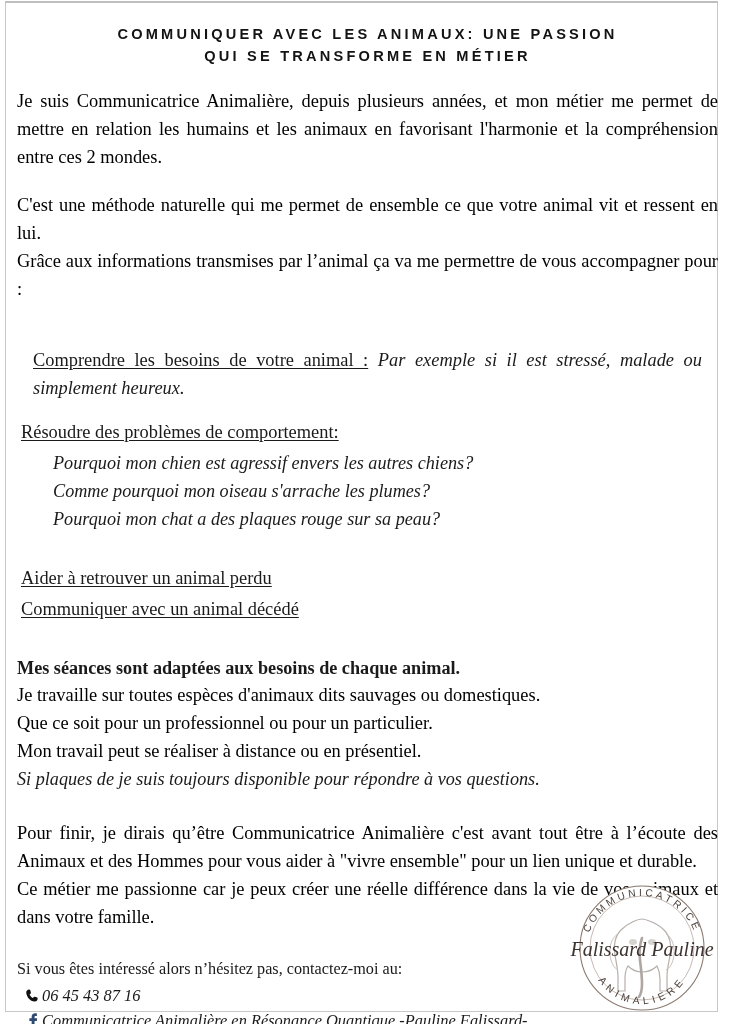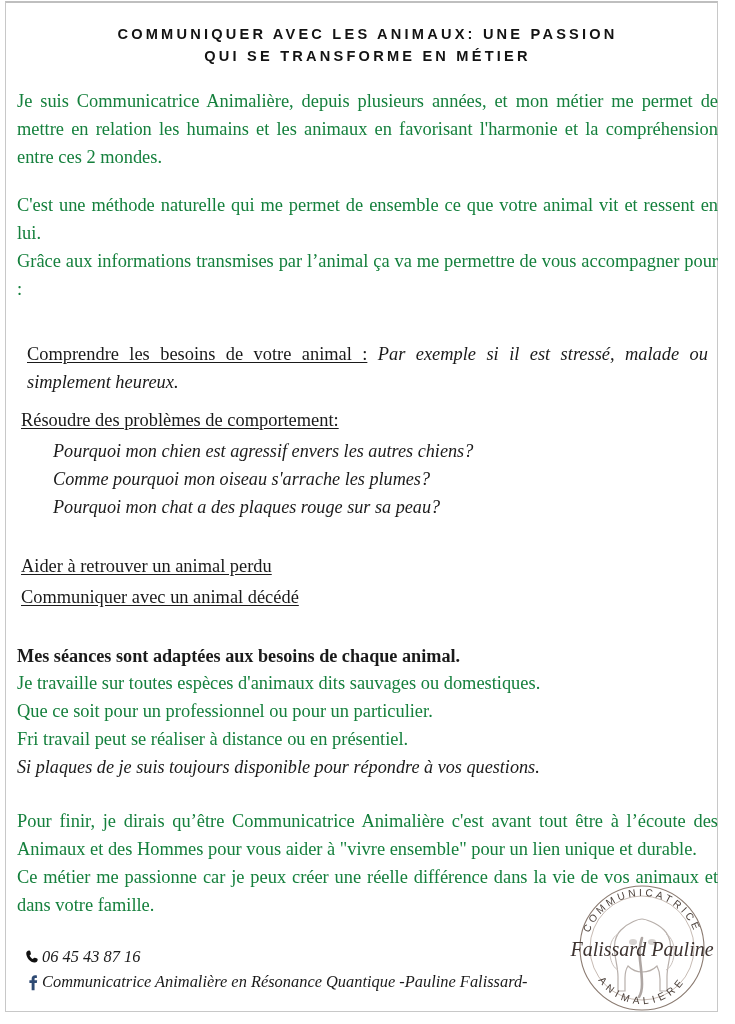--- a/index.html
+++ b/index.html
@@ -55,36 +55,36 @@
     width: 640px;
   }
   .doc-title .title-line-2 { display: block; }
 
   
   .para {
     font-size: 18.4px;
     line-height: 1.52;
     text-align: justify;
     margin: 0;
-    color: #15803d;
+    color: #000000;
   }
   .para.left { text-align: left; }
 
   .bold-head {
     font-size: 18.2px;
     font-weight: bold;
     line-height: 1.5;
     margin: 0;
     text-align: left;
   }
 
   .underline-head {
     font-size: 18.4px;
     line-height: 1.52;
-    margin: 10px;
+    margin: 16px;
     text-align: justify;
   }
   .underline-head .u {
     text-decoration: underline;
     text-underline-offset: 2px;
   }
   .underline-head .it {
     font-style: italic;
   }
 
@@ -204,29 +204,30 @@
     </p>
     <p class="simple-underline">
       <span>Communiquer avec un animal décédé </span>
     </p>
 
     <div class="gap-lg"></div>
 
     <p class="bold-head">Mes séances sont adaptées aux besoins de chaque animal.</p>
     <p class="para left">Je travaille sur toutes espèces d'animaux dits sauvages ou domestiques.</p>
     <p class="para left">Que ce soit pour un professionnel ou pour un particulier.</p>
-    <p class="para left">Fri travail peut se réaliser à distance ou en présentiel.</p>
+    <p class="para left">Mon travail peut se réaliser à distance ou en présentiel.</p>
     <p class="italic-line">Si plaques de je suis toujours disponible pour répondre à vos questions.</p>
 
     <div class="gap-lg"></div>
 
     <p class="para">Pour finir, je dirais qu’être Communicatrice Animalière c'est avant tout être à l’écoute des Animaux et des Hommes pour vous aider à "vivre ensemble" pour un lien unique et durable.</p>
     <p class="para">Ce métier me passionne car je peux créer une réelle différence dans la vie de vos animaux et dans votre famille.</p>
 
     <div class="contact">
+      <p class="contact-lead">Si vous êtes intéressé alors n’hésitez pas, contactez-moi au:</p>
 
       <div class="contact-row">
         <span class="ic">
           <svg viewBox="0 0 24 24" width="17" height="17" aria-hidden="true">
             <path fill="#111111" d="M7.5 2.2c1 .1 1.4.8 1.6 1.7l.6 2.5c.2.9-.1 1.5-.8 2l-1.1.8c.9 2.2 2.6 4 4.8 5l.8-1.2c.5-.7 1.1-.9 1.9-.7l2.5.7c.9.3 1.5.8 1.5 1.8 0 2.6-2 4.6-4.5 4.3C8.6 18.3 4 13 3.2 6.9 2.9 4.3 4.9 2.1 7.5 2.2z"></path>
           </svg>
         </span>
         <span class="txt">06 45 43 87 16</span>
       </div>
 

